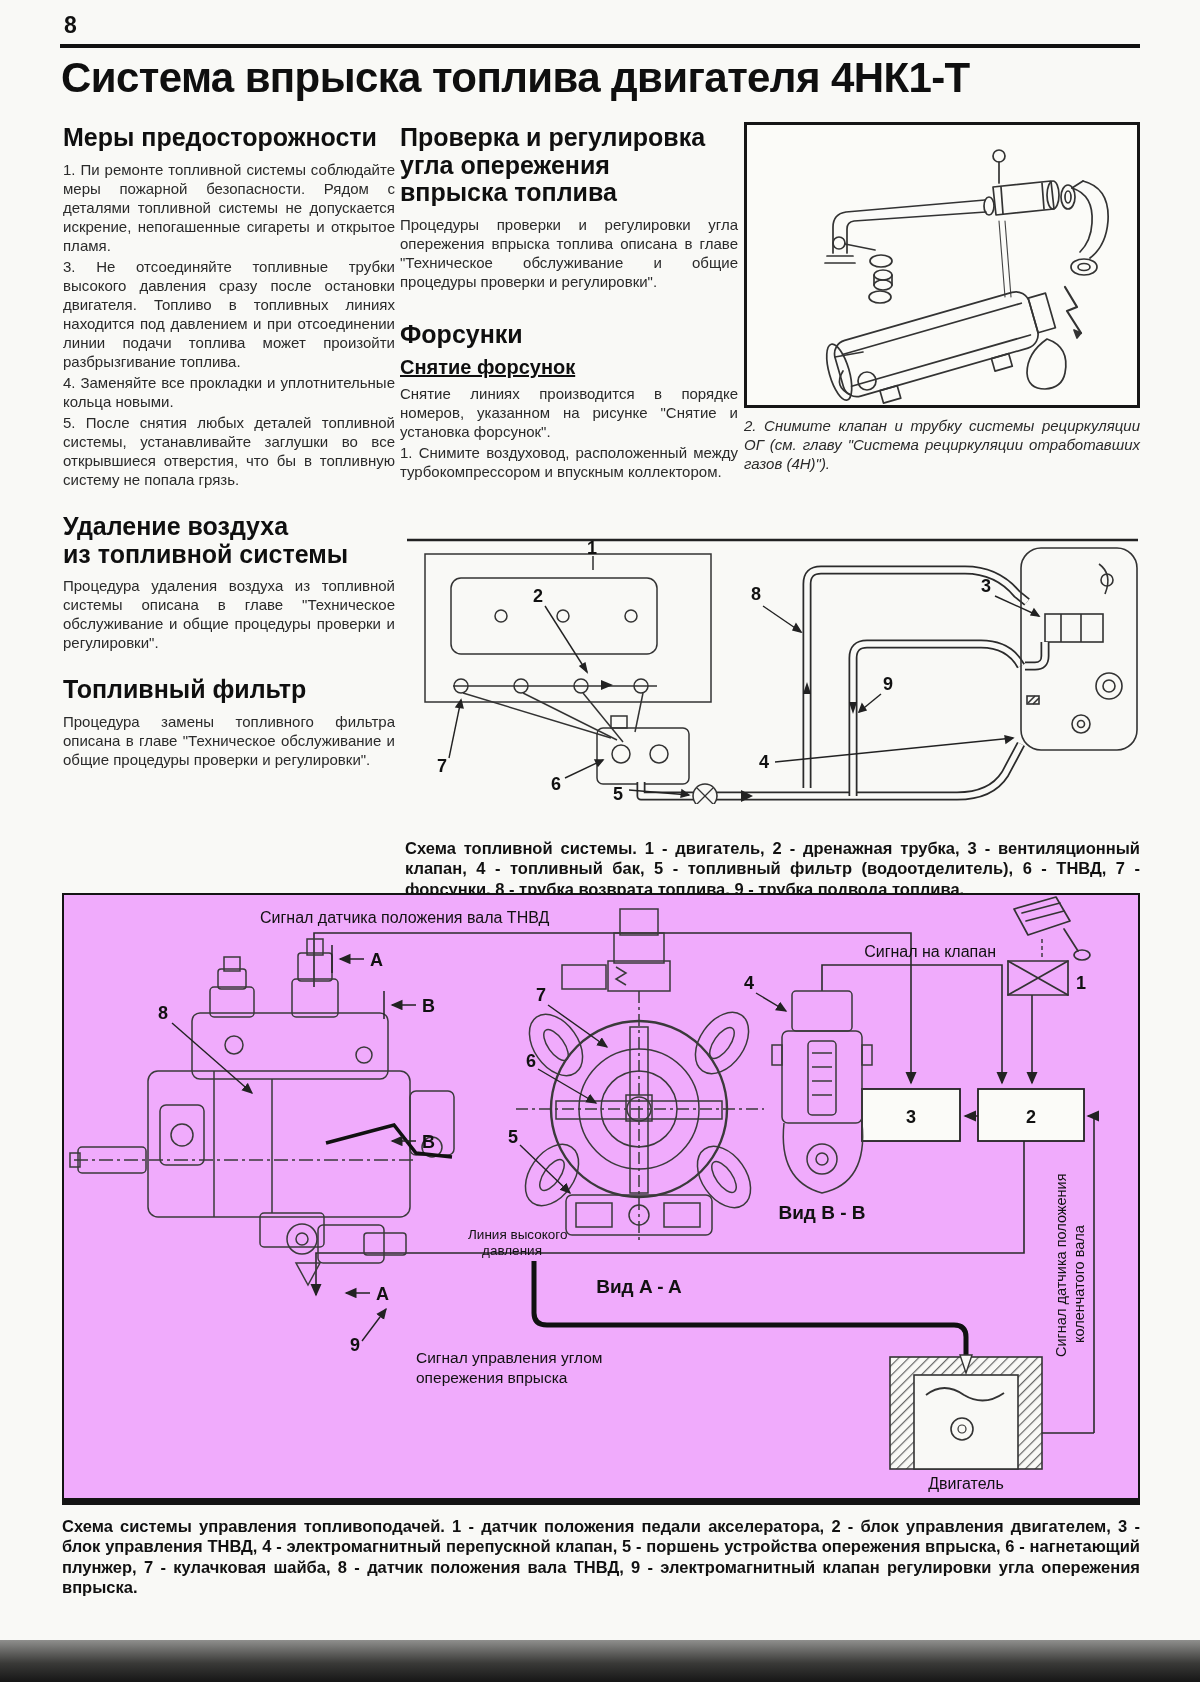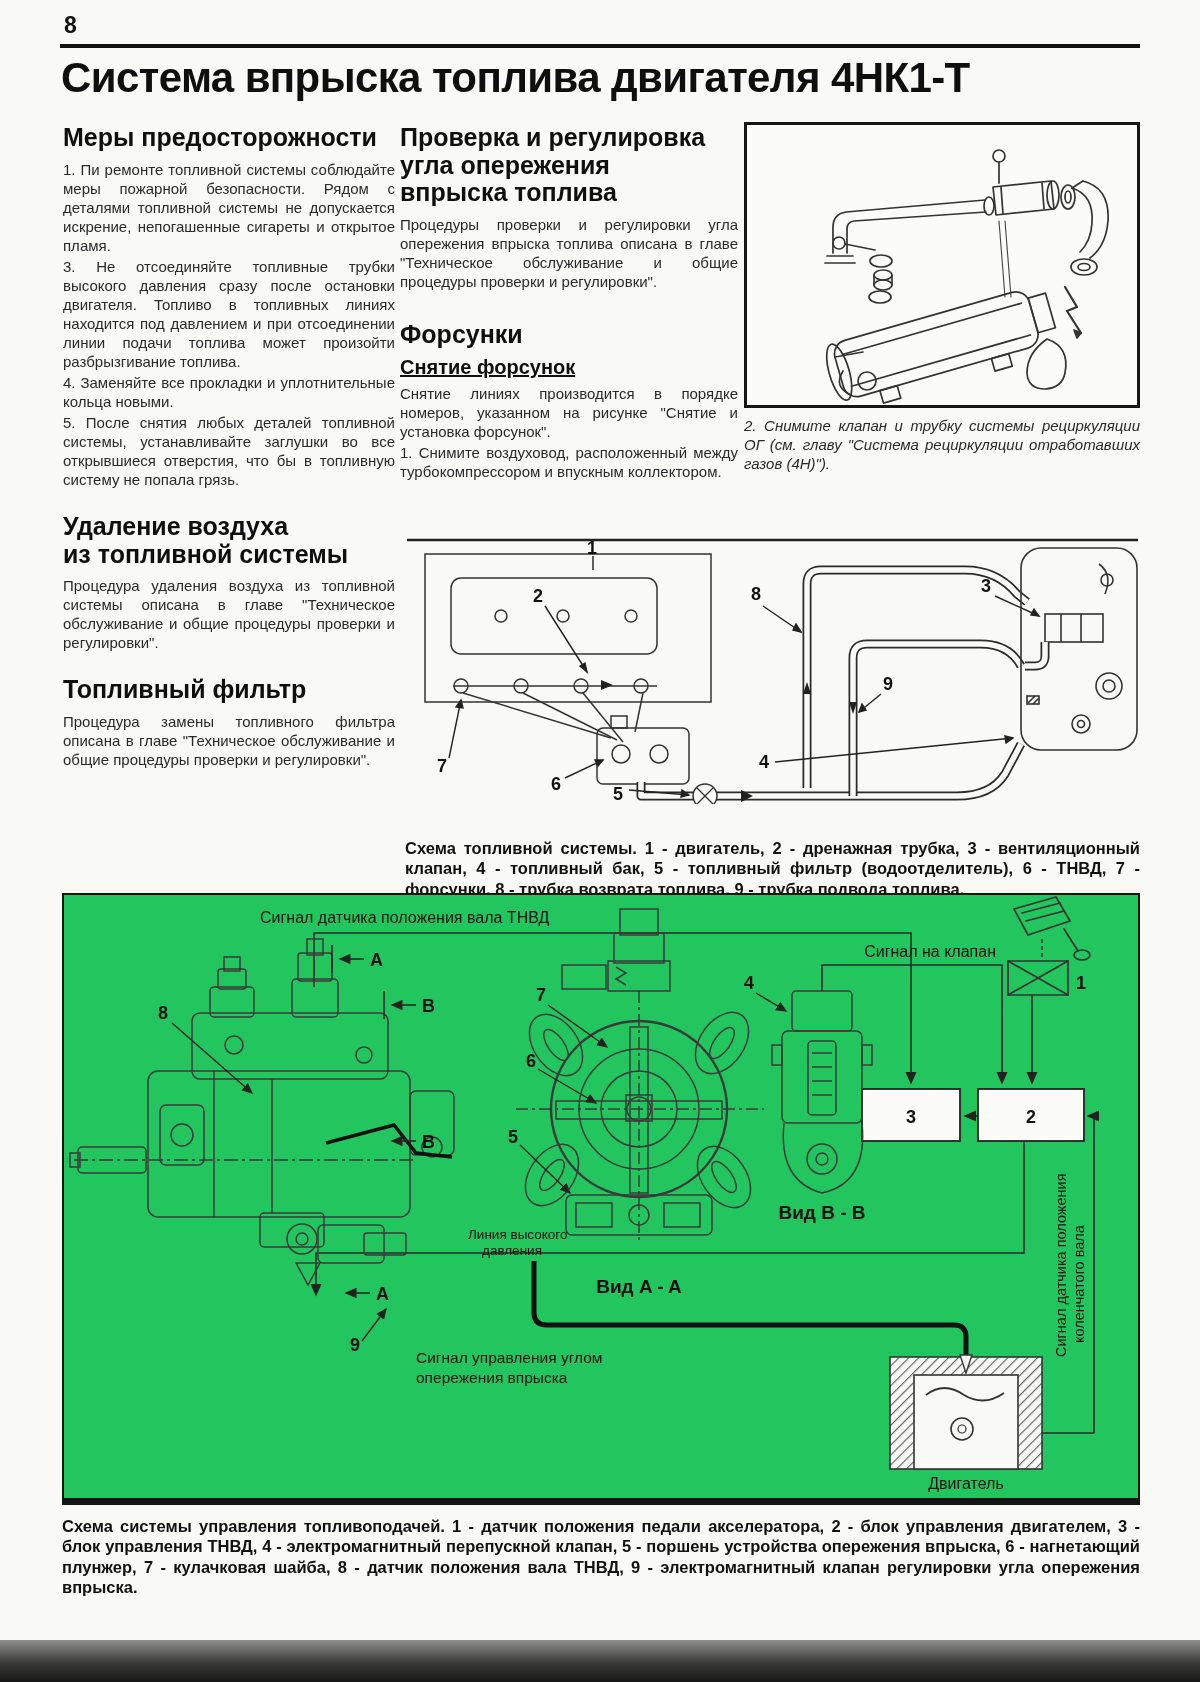--- a/index.html
+++ b/index.html
@@ -16,21 +16,21 @@
   .pre{white-space:pre-line;}
   .para{margin:0 0 2px 0;}
   .figframe{position:absolute;left:744px;top:122px;width:396px;height:286px;border:3px solid #161616;
             background:#fbfbf8;box-sizing:border-box;}
   .figcap{position:absolute;left:744px;top:416px;width:396px;font-size:15px;line-height:1.27;
           text-align:justify;color:#2a2a2a;font-style:italic;}
   .middiag{position:absolute;left:405px;top:538px;width:735px;height:266px;}
   .midcap{position:absolute;left:405px;top:790px;width:735px;margin-top:48px;}
   .cap{font-weight:700;font-size:16.5px;line-height:1.23;text-align:justify;color:#111;}
   .bigbox{position:absolute;left:62px;top:893px;width:1078px;height:612px;border:2px solid #141414;
-          border-bottom-width:7px;box-sizing:border-box;background:#22c55e;}
+          border-bottom-width:7px;box-sizing:border-box;background:#f0abfc;}
   .botcap{position:absolute;left:62px;top:1516px;width:1078px;}
   .botband{position:absolute;left:0;bottom:0;width:100%;height:42px;
            background:linear-gradient(180deg,#8f8f8d 0%,#3a3a38 55%,#161616 100%);}
   svg text{font-family:"Liberation Sans",sans-serif;fill:#111;}
   .ln{stroke:#333;stroke-width:1.7;fill:none;stroke-linecap:round;stroke-linejoin:round;}
   .thin{stroke:#444;stroke-width:1.1;fill:none;}
   .wire{stroke:#2b2b2b;stroke-width:1.6;fill:none;}
   .pipebg{stroke:#2b2b2b;stroke-width:9;fill:none;stroke-linejoin:round;}
   .pipefg{stroke:#f9f9f6;stroke-width:5.5;fill:none;stroke-linejoin:round;}
   .callout{font-size:18px;font-weight:700;}

